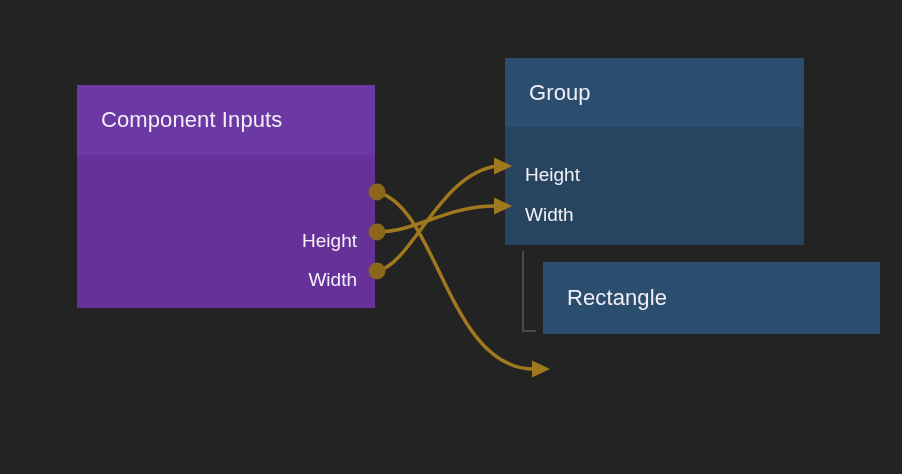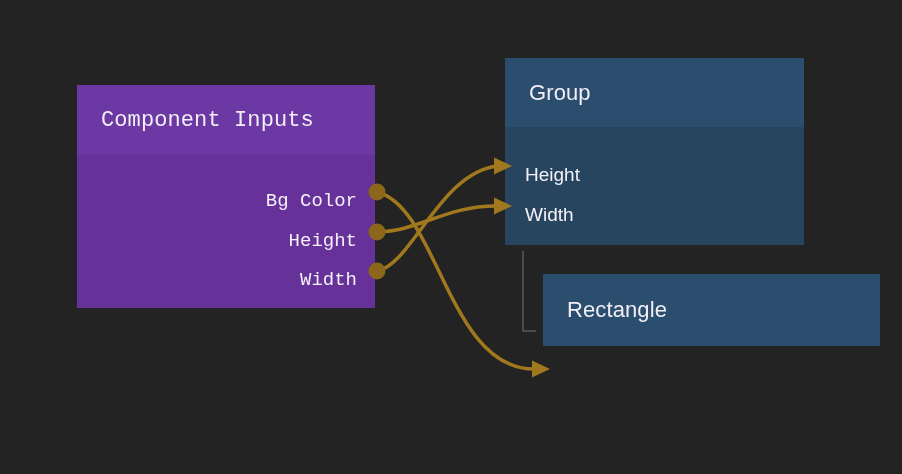--- a/index.html
+++ b/index.html
@@ -39,54 +39,51 @@
     display: flex;
     align-items: flex-end;
     color: #f3f1f7;
     font-size: 19px;
     white-space: nowrap;
   }
   .port-row.out { justify-content: flex-end; padding-right: 18px; }
   .port-row.in  { justify-content: flex-start; padding-left: 20px; }
 
   
-  #node-component-inputs { left: 77px; top: 85px; width: 298px; height: 223px; font-family: Liberation Mono, monospace; }
+  #node-component-inputs { left: 77px; top: 85px; width: 298px; height: 223px; }
   #node-component-inputs .node-header { height: 70px; background: #6c38a4; }
   #node-component-inputs .node-body   { background: #663199; }
 
   
   #node-group { left: 505px; top: 58px; width: 299px; height: 187px; }
   #node-group .node-header { height: 69px; background: #2b4d6e; }
   #node-group .node-body   { background: #284560; }
 
   
-  #node-rectangle { left: 543px; top: 274px; width: 337px; height: 144px; border-radius: 23px; }
+  #node-rectangle { left: 543px; top: 262px; width: 337px; height: 144px; border-radius: 23px; }
   #node-rectangle .node-header { height: 72px; background: #2b4d6e; }
   #node-rectangle .node-body   { background: #284560; }
 
   #wire-layer {
     position: absolute;
     left: 0; top: 0;
     width: 902px; height: 474px;
     pointer-events: none;
   }
 </style>
 </head>
 <body>
 
 <div id="canvas">
 
   <div class="node" id="node-component-inputs">
     <div class="node-header">
       <span class="node-title">Component Inputs</span>
     </div>
     <div class="node-body">
-      <div class="port-row out" style="top: 17px;">
-        <span>Bg Color</span>
-      </div>
       <div class="port-row out" style="top: 57px;">
         <span>Height</span>
       </div>
       <div class="port-row out" style="top: 96px;">
         <span>Width</span>
       </div>
     </div>
   </div>
 
   <div class="node" id="node-group">

